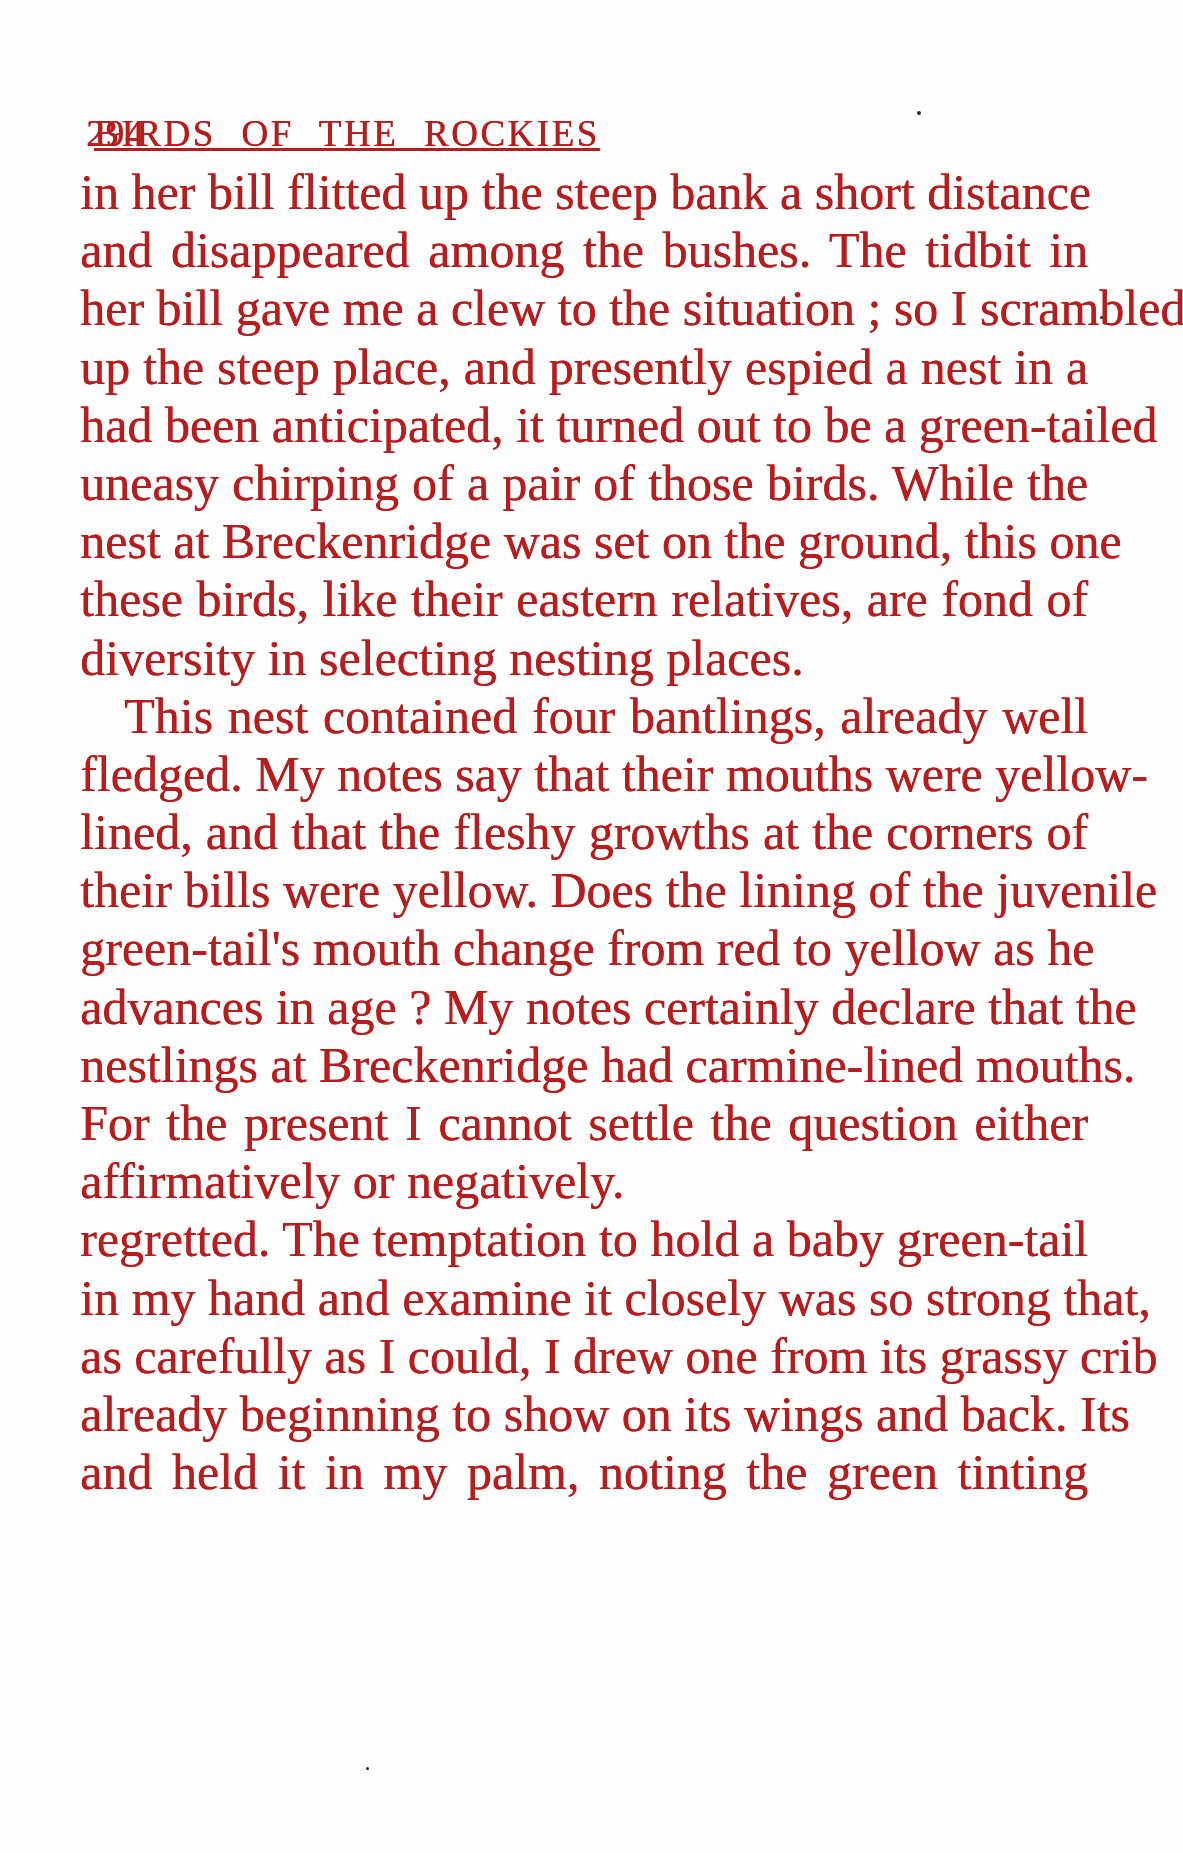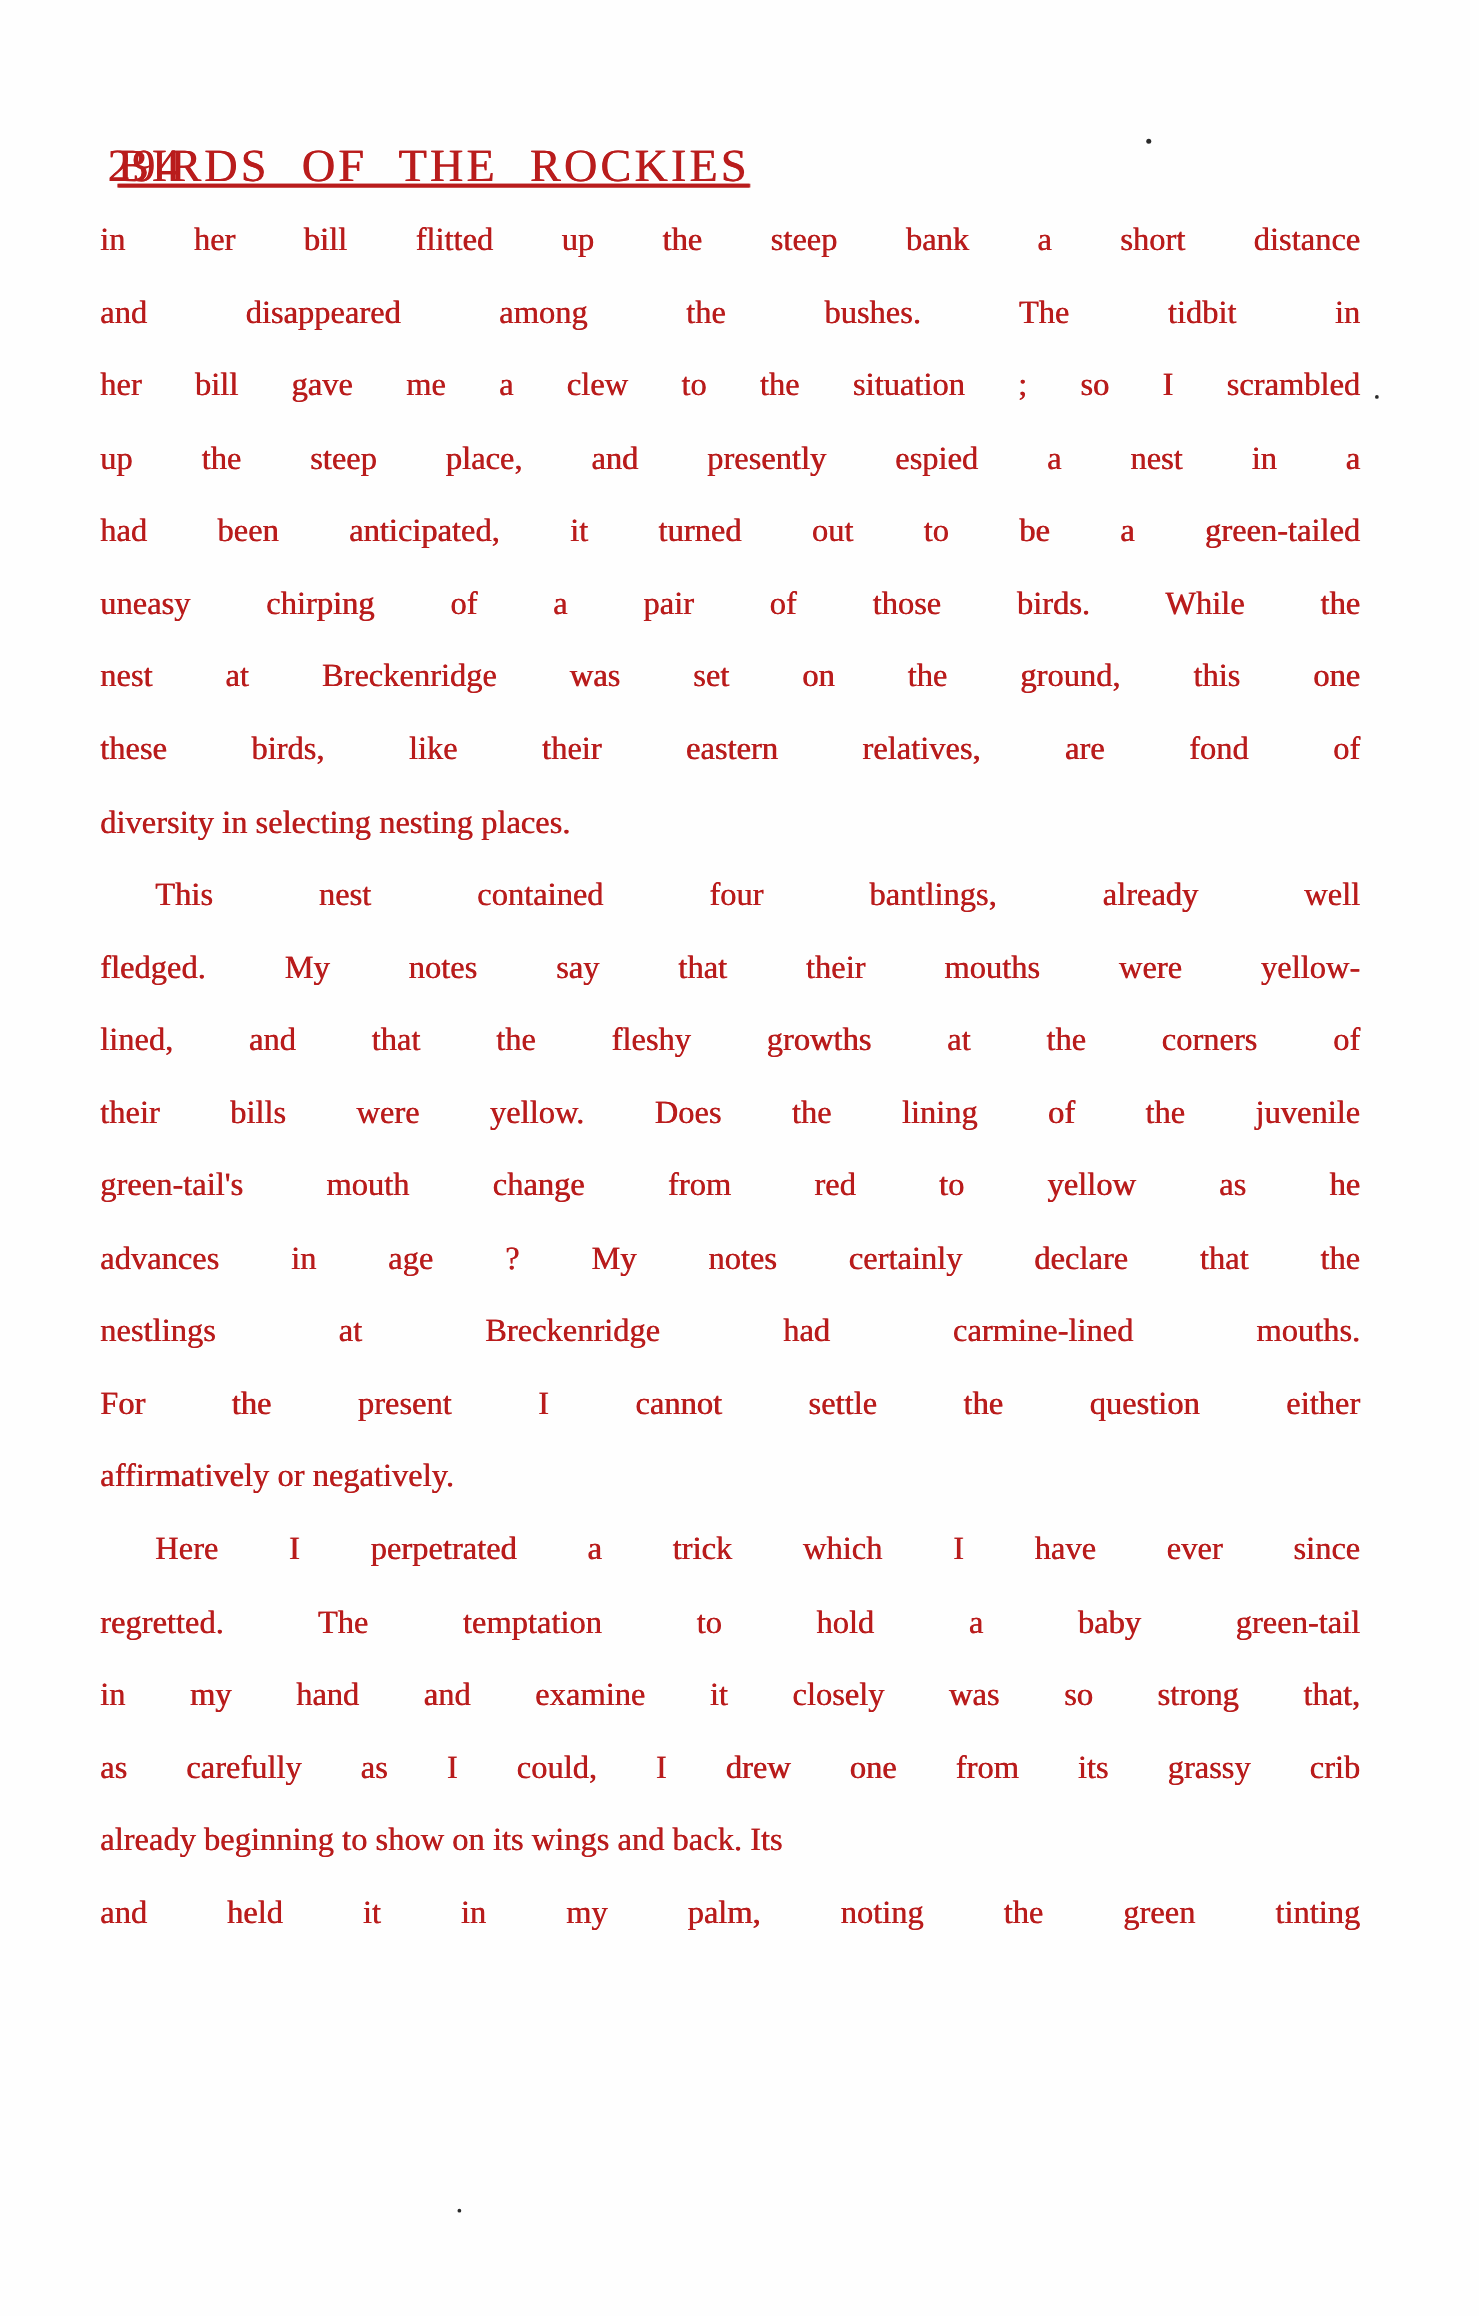--- a/index.html
+++ b/index.html
@@ -45,21 +45,21 @@
   }
   .text-block {
     position: absolute;
     top: 163px;
     left: 80px;
     width: 1008px;
   }
   .line {
     height: 58.2px;
     line-height: 58.2px;
-    font-size: 26px;
+    font-size: 50px;
     text-align: justify;
     text-align-last: justify;
     text-justify: inter-word;
     white-space: nowrap;
     text-shadow: 0.45px 0 0 currentColor;
   }
   .line.lastline {
     text-align-last: left;
   }
   .line.indent {
@@ -94,21 +94,20 @@
       <div class="line lastline">diversity in selecting nesting places.</div>
       <div class="line indent">This nest contained four bantlings, already well</div>
       <div class="line">fledged.  My notes say that their mouths were yellow-</div>
       <div class="line">lined, and that the fleshy growths at the corners of</div>
       <div class="line">their bills were yellow.  Does the lining of the juvenile</div>
       <div class="line">green-tail's mouth change from red to yellow as he</div>
       <div class="line">advances in age ?  My notes certainly declare that the</div>
       <div class="line">nestlings at Breckenridge had carmine-lined mouths.</div>
       <div class="line">For the present I cannot settle the question either</div>
       <div class="line lastline">affirmatively or negatively.</div>
-      <div class="line indent">Here I perpetrated a trick which I have ever since</div>
       <div class="line">regretted.  The temptation to hold a baby green-tail</div>
       <div class="line">in my hand and examine it closely was so strong that,</div>
       <div class="line">as carefully as I could, I drew one from its grassy crib</div>
       <div class="line lastline">already beginning to show on its wings and back.  Its</div>
       <div class="line">and held it in my palm, noting the green tinting</div>
     </main>
 
   <div class="speck" style="left:917px; top:111px;"></div>
   <div class="speck" style="left:1100px; top:316px; width:3px; height:3px;"></div>
   <div class="speck" style="left:366px; top:1767px; width:3px; height:3px;"></div>

